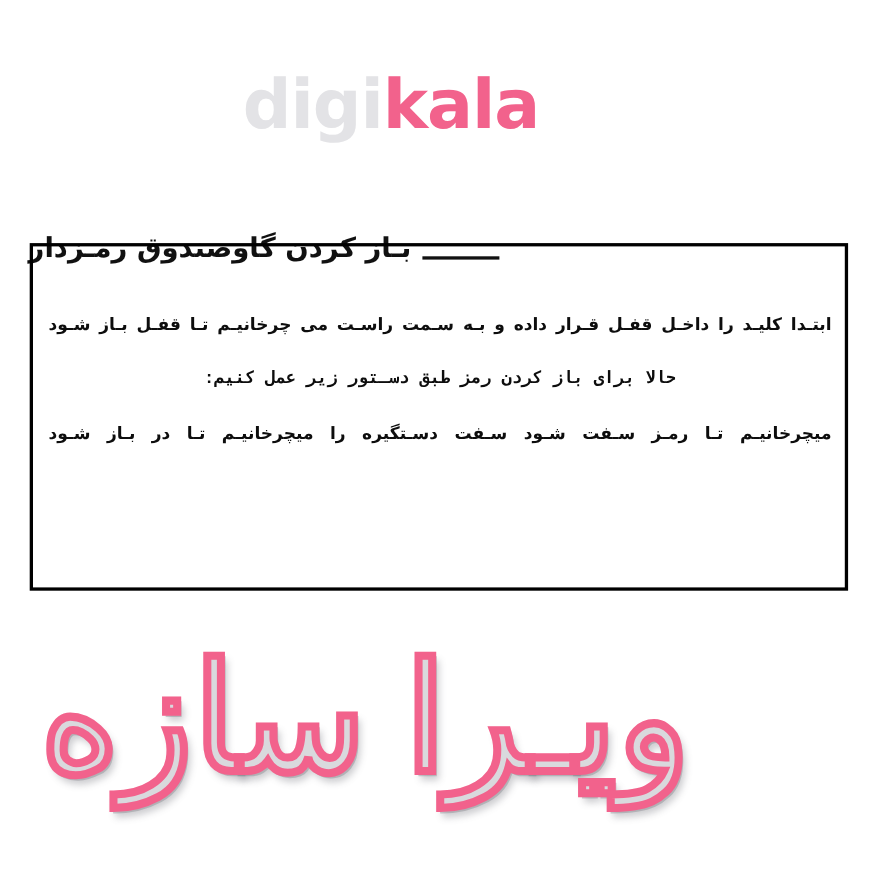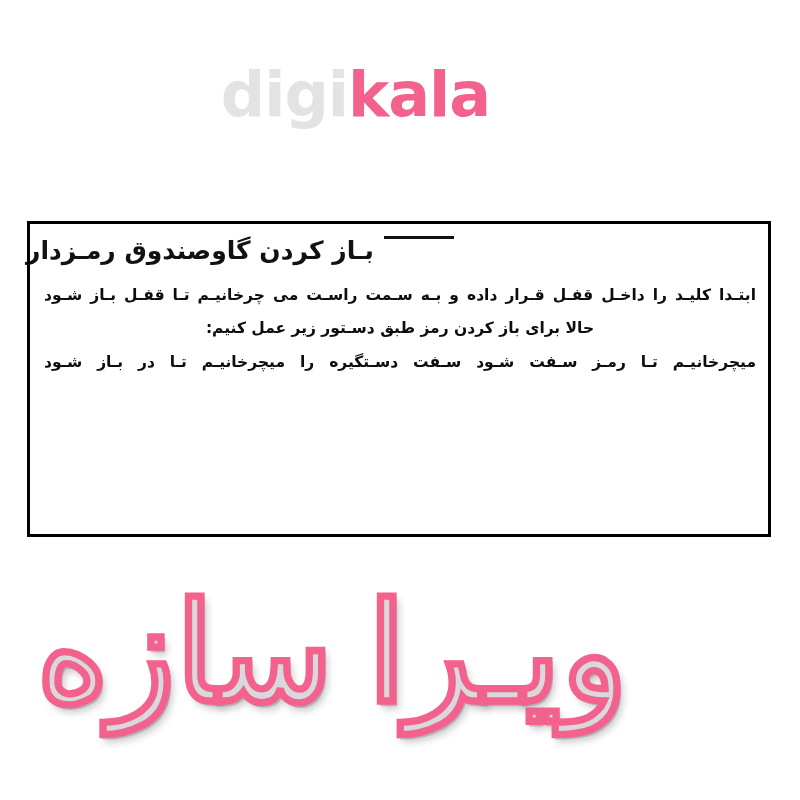--- a/index.html
+++ b/index.html
@@ -40,23 +40,22 @@
 
   
   .title-row {
     position: absolute;
     top: 196px;
     left: 26px;
     width: 748px;
     height: 44px;
     display: flex;
     flex-direction: row-reverse;
-    align-items: flex-start;
+    align-items: flex-end;
     gap: 10px;
-    margin-top: 40px;
   }
   .title-text {
     font-size: 25px;
     font-weight: bold;
     color: #111111;
     white-space: nowrap;
     letter-spacing: 1px;
   }
   .title-rule {
     flex: 0 0 70px;
@@ -77,37 +76,38 @@
   }
   .box-inner {
     position: absolute;
     top: 262px;
     left: 44px;
     width: 712px;
     height: 250px;
     display: flex;
     flex-direction: column;
     justify-content: flex-start;
-    gap: 10px;
+    gap: 26px;
     padding-top: 22px;
     box-sizing: border-box;
   }
   .line {
     font-size: 15.5px;
     font-weight: bold;
     color: #0d0d0d;
     text-align: justify;
     text-align-last: justify;
     line-height: 1.5;
     letter-spacing: 0.2px;
     white-space: nowrap;
   }
   .line.center {
     text-align: center;
     text-align-last: center;
+    font-family: Liberation Mono, monospace;
   }
 
   
   .watermark {
     position: absolute;
     top: 540px;
     left: 0;
     width: 664px;
     height: 230px;
     display: flex;

